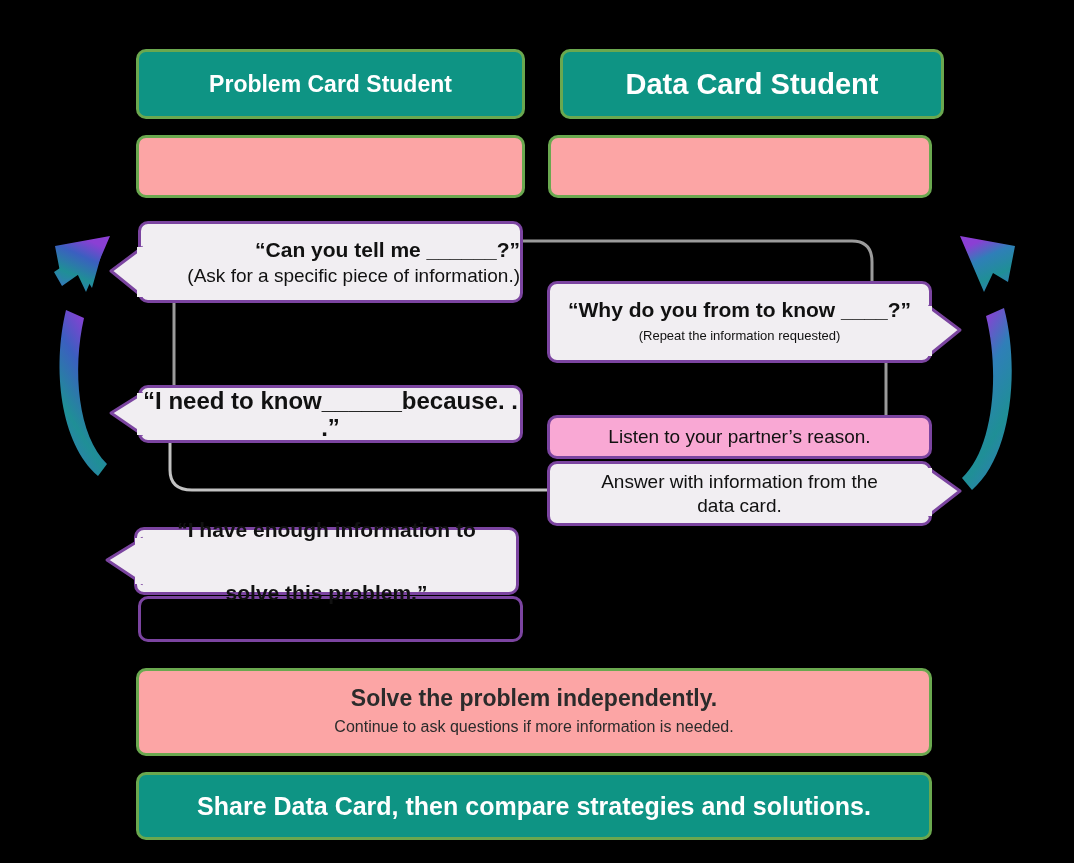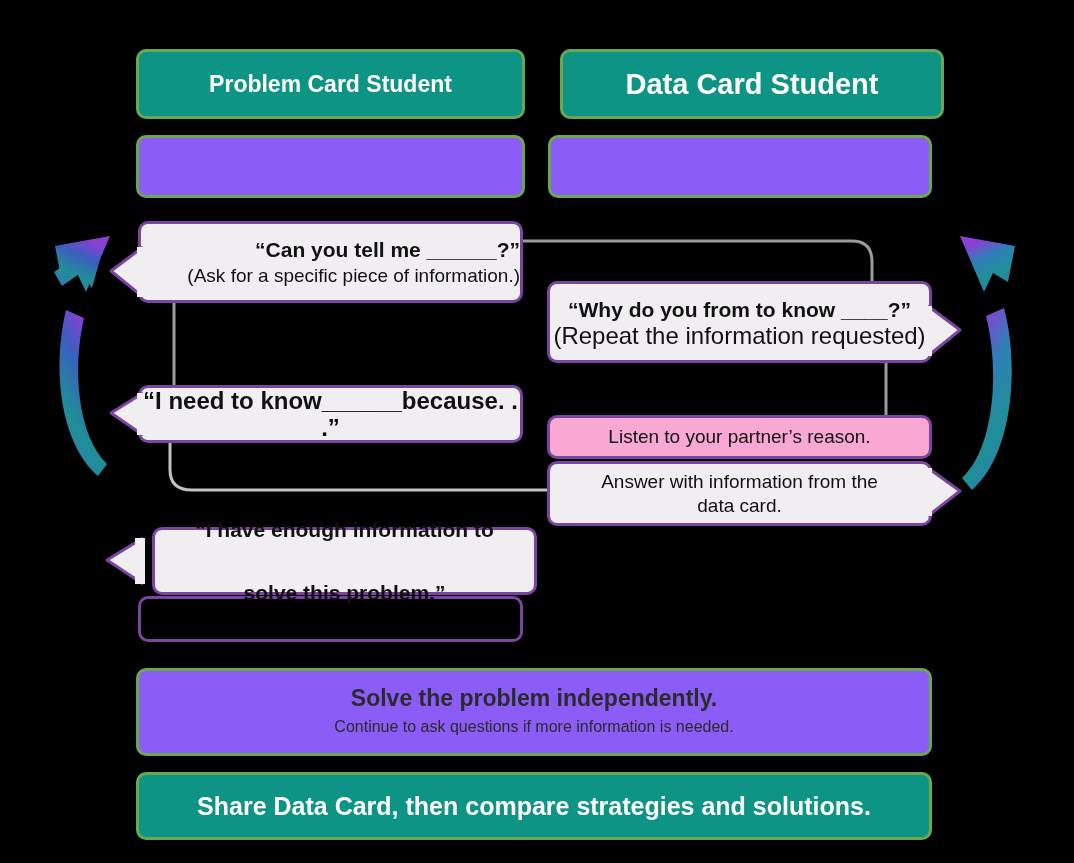--- a/index.html
+++ b/index.html
@@ -33,21 +33,21 @@
     border: 3px solid #6aa84f;
     border-radius: 10px;
     display: flex;
     align-items: center;
     justify-content: center;
     text-align: center;
     color: #ffffff;
     font-weight: bold;
   }
   .green-outline-box {
-    background: #8b5cf6;
+    background: #fca5a5;
     border: 3px solid #6aa84f;
     border-radius: 10px;
     display: flex;
     flex-direction: column;
     align-items: center;
     justify-content: center;
     text-align: center;
     color: #2b2b2b;
   }
   .purple-outline-box {
@@ -155,21 +155,21 @@
     <span class="line1" style="font-size:21px; line-height:27px;">“Can you tell me ______?”</span>
     <span class="line2" style="font-size:19px; line-height:25px;">(Ask for a specific piece of information.)</span>
   </div>
 
   <svg class="tail-svg" style="left:924px; top:304px;" width="40" height="54" viewBox="0 0 40 54">
     <path d="M 4 2 L 36 26 L 4 52" fill="#f1eef2" stroke="#7b44a0" stroke-width="3" stroke-linejoin="round"></path>
     <rect x="0" y="2" width="8" height="50" fill="#f1eef2"></rect>
   </svg>
   <div class="abs bubble" style="left:547px; top:281px; width:385px; height:82px;">
     <span class="line1" style="font-size:21px; line-height:27px;">“Why do you from to know ____?”</span>
-    <span class="line2" style="font-size:24px; line-height:25px;">(Repeat the information requested)</span>
+    <span class="line2" style="font-size:13px; line-height:25px;">(Repeat the information requested)</span>
   </div>
 
   <svg class="tail-svg" style="left:107px; top:391px;" width="38" height="46" viewBox="0 0 38 46">
     <path d="M 36 2 L 4 22 L 36 44" fill="#f1eef2" stroke="#7b44a0" stroke-width="3" stroke-linejoin="round"></path>
     <rect x="30" y="2" width="8" height="42" fill="#f1eef2"></rect>
   </svg>
   <div class="abs bubble" style="left:138px; top:385px; width:385px; height:58px;">
     <span class="line1" style="font-size:24px; line-height:27px;">“I need to know______because. . .”</span>
   </div>
 
@@ -183,21 +183,21 @@
   </svg>
   <div class="abs bubble" style="left:547px; top:461px; width:385px; height:65px;">
     <span class="line2" style="font-size:19px; line-height:24px;">Answer with information from the</span>
     <span class="line2" style="font-size:19px; line-height:24px;">data card.</span>
   </div>
 
   <svg class="tail-svg" style="left:103px; top:536px;" width="42" height="50" viewBox="0 0 42 50">
     <path d="M 40 2 L 4 24 L 40 48" fill="#f1eef2" stroke="#7b44a0" stroke-width="3" stroke-linejoin="round"></path>
     <rect x="32" y="2" width="10" height="46" fill="#f1eef2"></rect>
   </svg>
-  <div class="abs bubble" style="left:152px; top:527px; width:385px; height:68px;gap:36px;">
+  <div class="abs bubble" style="left:134px; top:527px; width:385px; height:68px;gap:36px;">
     <span class="line1" style="font-size:21px; line-height:27px;">“I have enough information to</span>
     <span class="line1" style="font-size:21px; line-height:27px;">solve this problem.”</span>
   </div>
 
   <div class="abs purple-outline-box" style="left:138px; top:596px; width:385px; height:46px;">
     <span></span>
   </div>
 
   <div class="abs green-outline-box" style="left:136px; top:668px; width:796px; height:88px;">
     <span style="font-size:23px; line-height:30px; font-weight:bold;">Solve the problem independently.</span>

